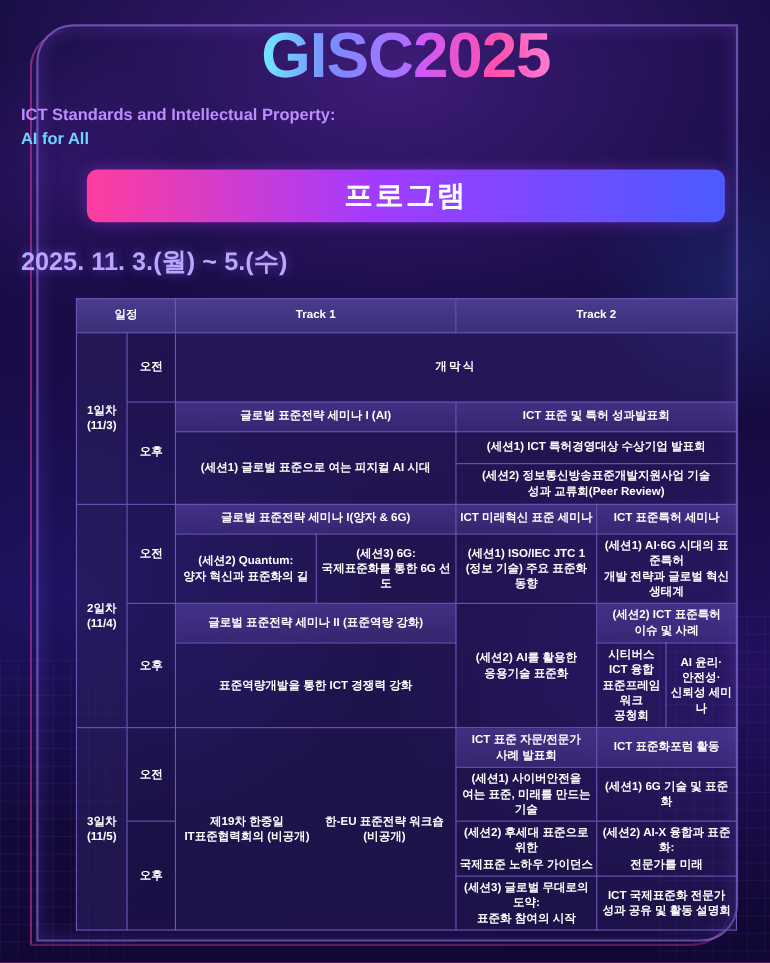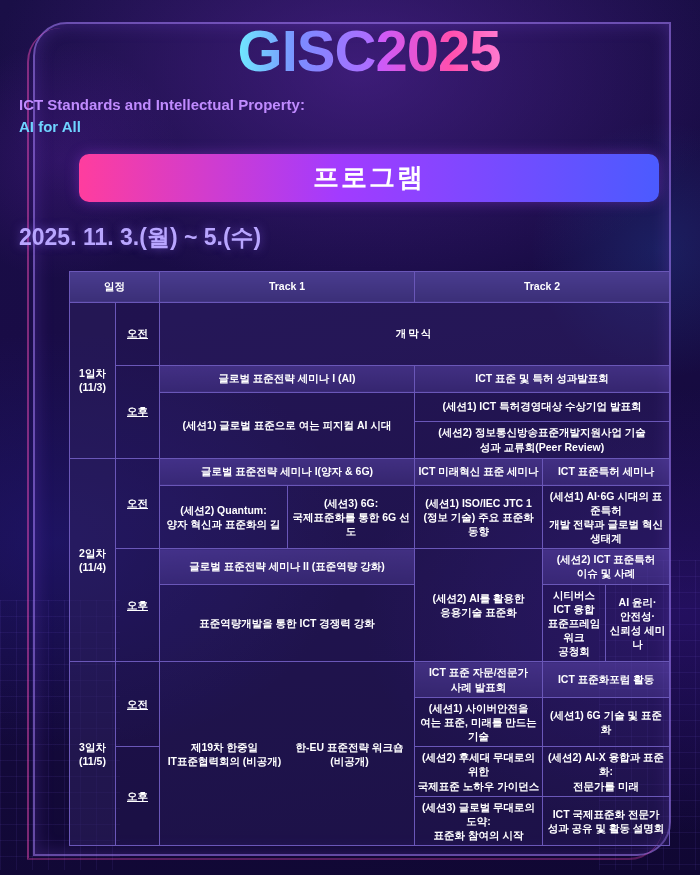--- a/index.html
+++ b/index.html
@@ -191,21 +191,20 @@
     font-size: 11.5px;
     font-weight: bold;
     width: 46px;
     color: #ffffff;
   }
   td.ampm {
     background: rgba(46,32,96,0.35);
     font-size: 11px;
     font-weight: bold;
     width: 44px;
-    text-decoration: underline;
   }
   td.cell {
     background: rgba(60,42,120,0.30);
   }
   td.band {
     background: linear-gradient(180deg, rgba(92,70,170,0.62) 0%, rgba(72,54,140,0.62) 100%);
     font-weight: bold;
     font-size: 11.5px;
   }
   td.opening {
@@ -382,21 +381,21 @@
         <tr>
           <td class="cell strong" style="height:40px">
             <div>(세션1) 사이버안전을</div>
             <div>여는 표준, 미래를 만드는 기술</div>
           </td>
           <td class="cell strong" colspan="2">(세션1) 6G 기술 및 표준화</td>
         </tr>
         <tr>
           <td class="ampm" rowspan="3">오후</td>
           <td class="cell strong" style="height:40px">
-            <div>(세션2) 후세대 무대로의 위한</div>
+            <div>(세션2) 후세대 표준으로 위한</div>
             <div>국제표준 노하우 가이던스</div>
           </td>
           <td class="cell strong" colspan="2">
             <div>(세션2) AI-X 융합과 표준화:</div>
             <div>전문가를 미래</div>
           </td>
         </tr>
         <tr>
           <td class="cell strong" rowspan="2" style="height:40px">
             <div>(세션3) 글로벌 무대로의 도약:</div>

